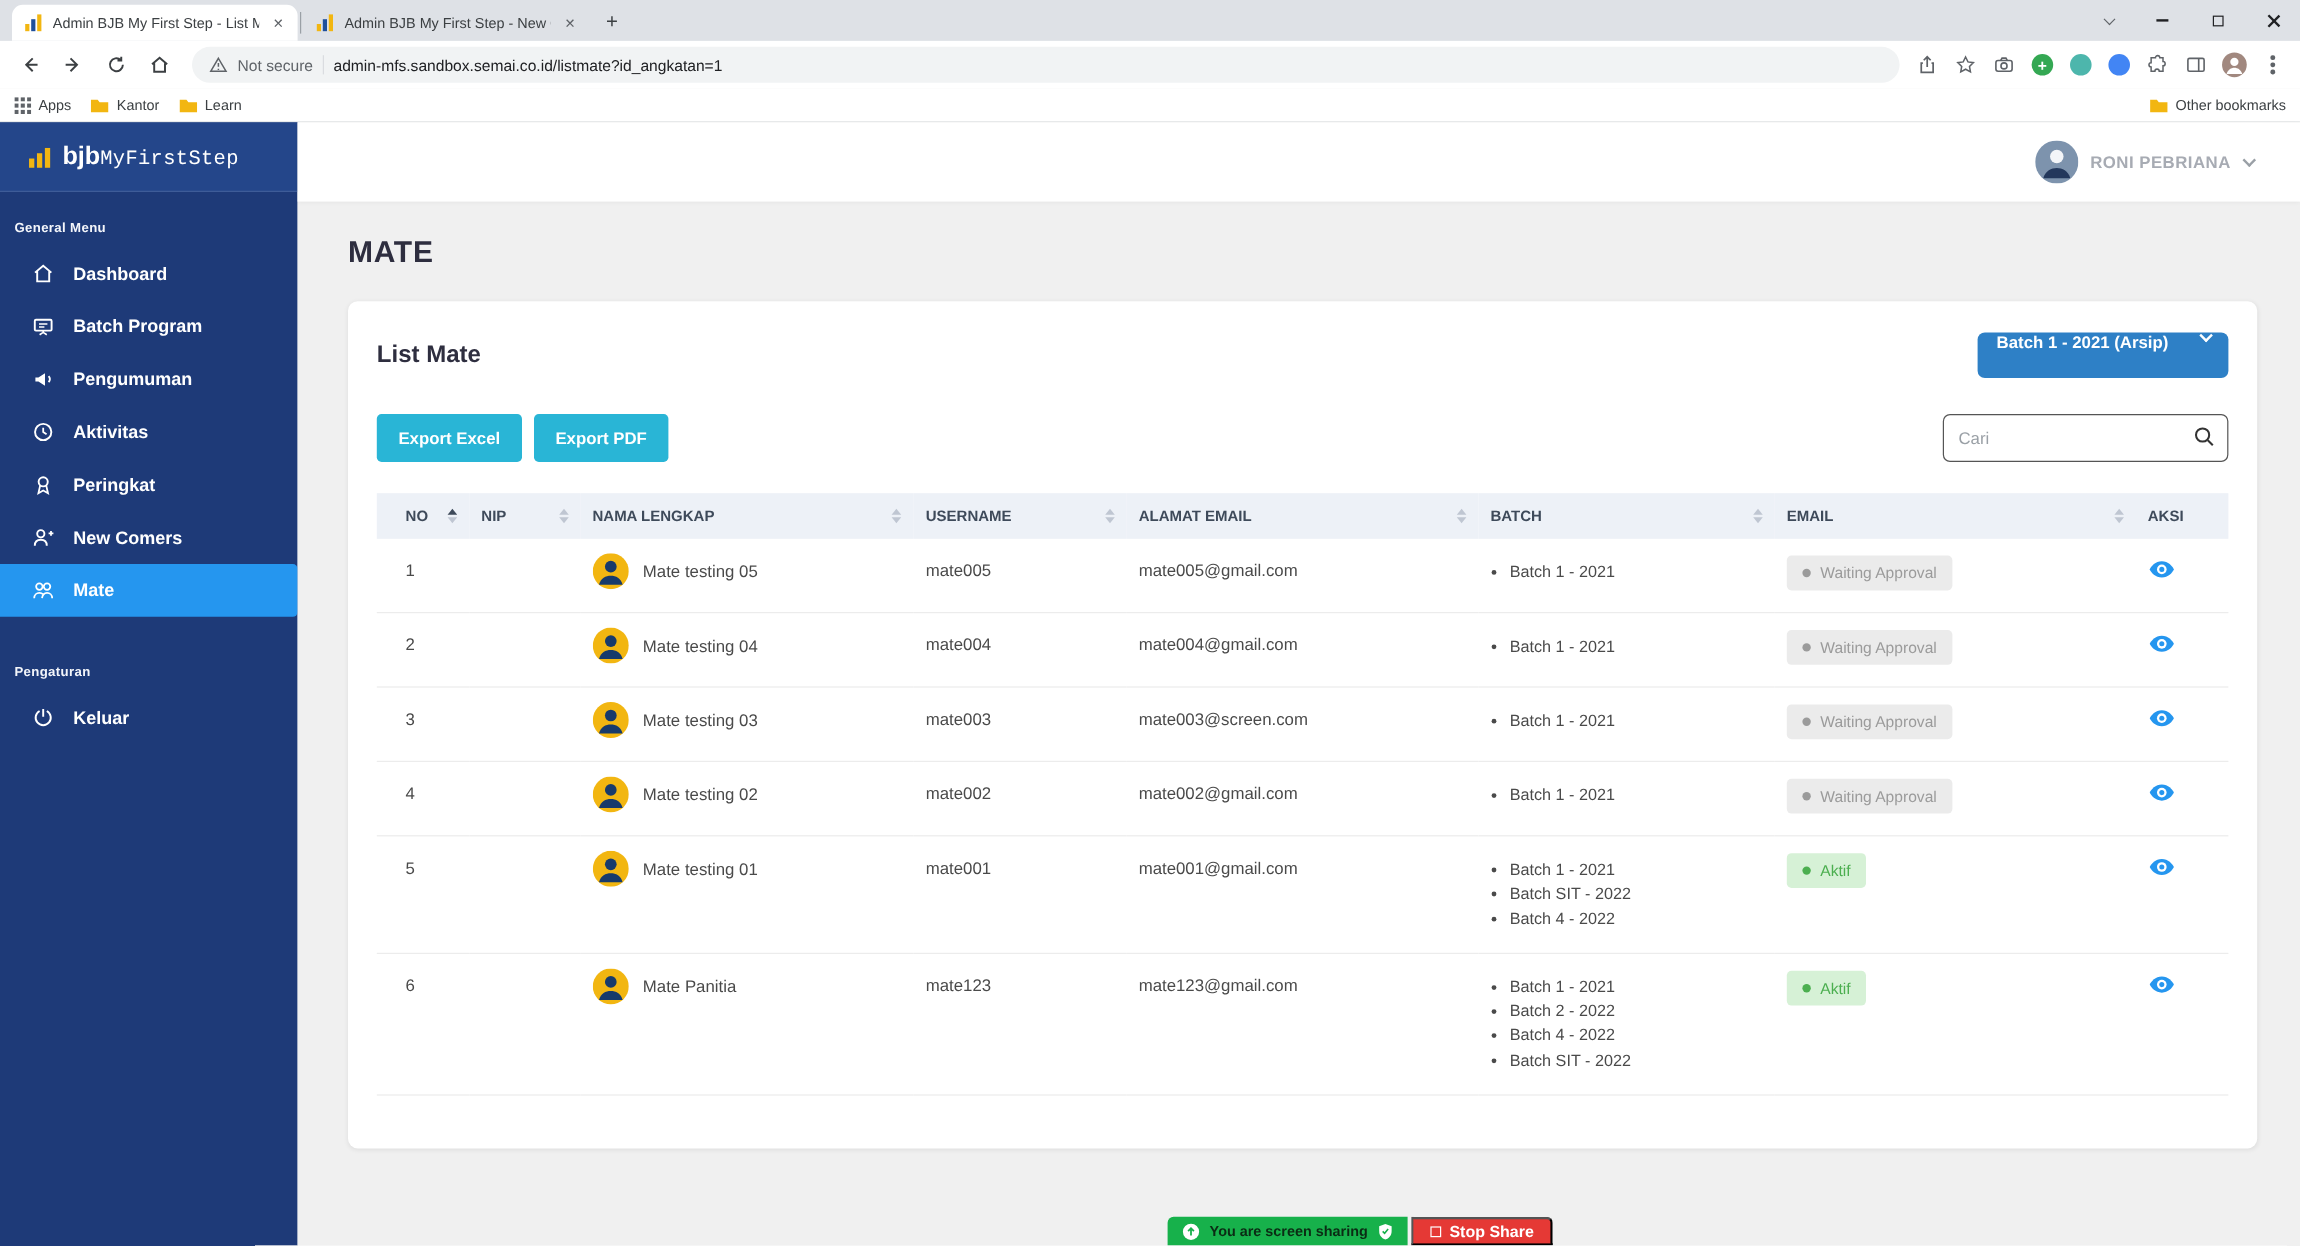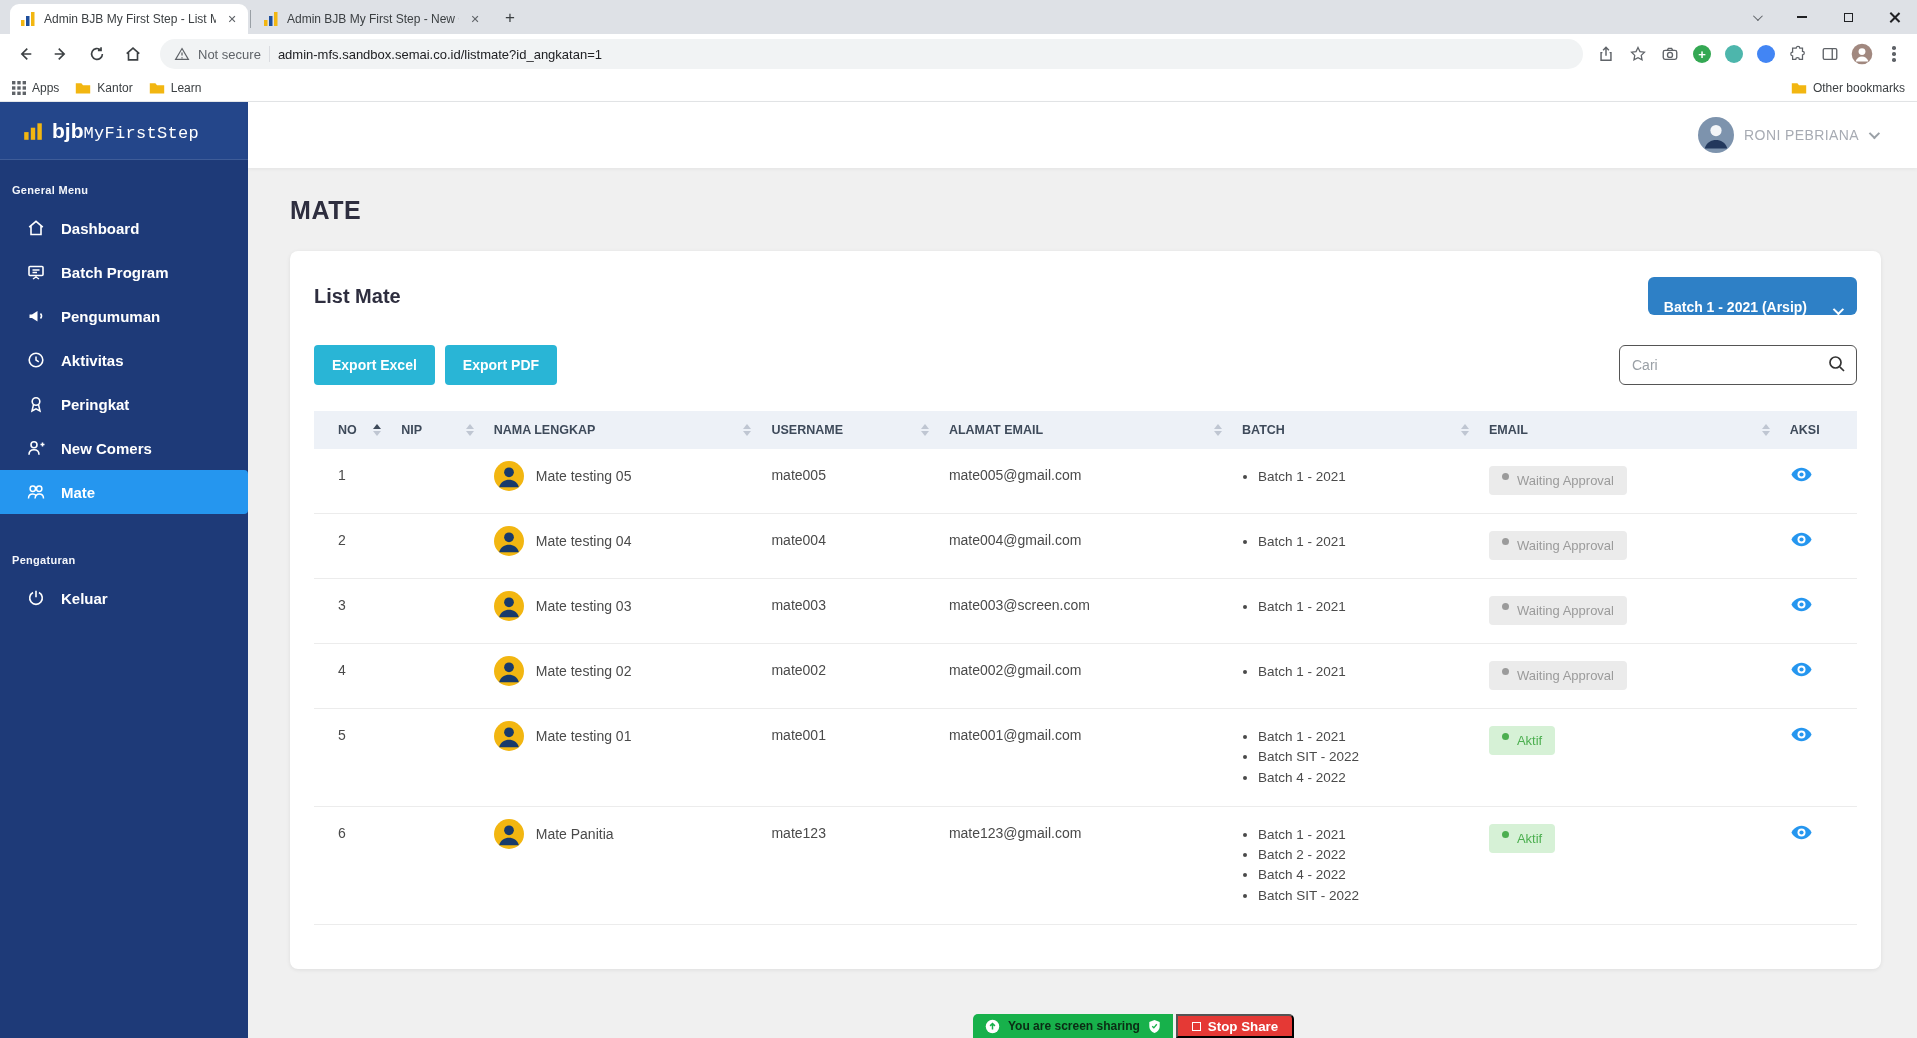--- a/index.html
+++ b/index.html
@@ -46,31 +46,31 @@
   .side-logo { height: 58px; background: #24468a; display: flex; align-items: center; gap: 8px; padding: 0 22px; border-bottom: 1px solid rgba(255,255,255,.12); }
   .logo-bold { font-size: 21px; font-weight: bold; }
   .logo-rest { font-size: 17px; font-weight: 300; letter-spacing: .3px; font-family: Liberation Mono, monospace; }
   .menu-label { font-size: 11px; font-weight: bold; letter-spacing: .3px; padding: 24px 12px 10px 12px; color: #f4f6fb; }
   .menu-item { display: flex; align-items: center; gap: 15px; padding: 12px 10px 12px 26px; font-size: 15px; font-weight: 600; color: #fff; background: none; border: none; width: 100%; text-align: left; }
   .menu-item svg { flex-shrink: 0; }
   .menu-item.active { background: #2596ef; border-radius: 0 4px 4px 0; }
 
   .main { flex: 1; display: flex; flex-direction: column; background: #f0f0f0; min-width: 0; }
   .topbar { height: 66px; background: #fff; display: flex; align-items: center; justify-content: flex-end; padding: 0 40px; box-shadow: 0 1px 4px rgba(0,0,0,.06); }
-  .user-menu { display: flex; align-items: center; gap: 10px; background: none; border: none; }
+  .user-menu { display: flex; align-items: center; gap: 10px; background: none; border: none; font-weight: bold; }
   .user-name { font-size: 14px; color: #a7abb3; letter-spacing: .4px; }
   .user-chev { display: inline-block; width: 8px; height: 8px; border-right: 2px solid #9aa0a6; border-bottom: 2px solid #9aa0a6; transform: rotate(45deg) translateY(-2px); }
 
   .content { flex: 1; padding: 28px 36px 0 42px; overflow: hidden; }
   .page-title { font-size: 25px; font-weight: 800; color: #2e2e3f; letter-spacing: .6px; margin-bottom: 26px; }
 
   .card { background: #fff; border-radius: 8px; box-shadow: 0 1px 4px rgba(0,0,0,.08); padding: 26px 24px 44px 24px; }
   .card-head { display: flex; align-items: center; justify-content: space-between; margin-bottom: 30px; }
   .card-title { font-size: 20px; font-weight: bold; color: #2e2e3f; }
-  .batch-select { background: #2e80c6; color: #fff; border: none; border-radius: 6px; height: 38px; padding: 0 16px; font-size: 14px; font-weight: 600; display: flex; align-items: flex-end; gap: 26px; }
+  .batch-select { background: #2e80c6; color: #fff; border: none; border-radius: 6px; height: 38px; padding: 0 16px; font-size: 14px; font-weight: 600; display: flex; align-items: flex-start; gap: 26px; }
   .batch-chev { display: inline-block; width: 8px; height: 8px; border-right: 2px solid #fff; border-bottom: 2px solid #fff; transform: rotate(45deg) translateY(-2px); }
 
   .card-toolbar { display: flex; align-items: center; justify-content: space-between; margin-bottom: 26px; }
   .export-group { display: flex; gap: 10px; }
   .export-btn { background: #29b5d6; color: #fff; border: none; border-radius: 4px; height: 40px; padding: 0 18px; font-size: 14px; font-weight: 600; }
   .search-wrap { position: relative; border-radius: 13px; }
   .search-input { width: 238px; height: 40px; border: 1px solid #555; border-radius: 6px; padding: 0 38px 0 12px; font-size: 14px; color: #333; font-family: inherit; }
   .search-input::placeholder { color: #9aa0a6; }
   .search-ic { position: absolute; right: 10px; top: 9px; }
 
@@ -83,21 +83,21 @@
   .sort .down { border-top: 5px solid #bfc6d2; }
   .sort.dark .up { border-bottom-color: #3e4a5a; }
   .col-no { width: 5%; } .col-nip { width: 6%; } .col-name { width: 18%; } .col-user { width: 11.5%; }
   .col-email { width: 19%; } .col-batch { width: 16%; } .col-status { width: 19.5%; } .col-aksi { width: 5%; }
 
   tbody td { padding: 18px 10px; font-size: 14px; color: #4a4a4a; border-bottom: 1px solid #ececec; vertical-align: top; }
   td.c-no { padding-left: 24px; }
   .name-wrap { display: flex; align-items: center; gap: 12px; margin-top: -6px; }
   .row-avatar { width: 30px; height: 30px; flex-shrink: 0; }
   .c-batch ul { margin: 0; padding-left: 16px; font-size: 13.5px; line-height: 1.5; color: #4a4a4a; }
-  .pill { display: inline-flex; align-items: flex-start; gap: 8px; padding: 7px 13px; border-radius: 4px; font-size: 13px; margin-top: -4px; }
+  .pill { display: inline-flex; align-items: center; gap: 8px; padding: 7px 13px; border-radius: 4px; font-size: 13px; margin-top: -4px; }
   .pill .dot { width: 7px; height: 7px; border-radius: 50%; }
   .st-waiting { background: #ebebeb; color: #9b9b9b; } .st-waiting .dot { background: #9b9b9b; }
   .st-active { background: #d6f1d6; color: #4caf50; } .st-active .dot { background: #4caf50; }
   .eye-btn { background: none; border: none; padding: 0; margin-top: -4px; }
 
   
   .share-banner { position: absolute; left: 973px; bottom: 0; display: flex; align-items: flex-end; font-size: 12px; }
   .share-green { background: #17b14b; color: #0b2b14; font-weight: bold; display: flex; align-items: center; gap: 8px; height: 24px; padding: 0 12px; border-radius: 5px 0 0 0; }
   .share-red { background: #e53935; color: #fff; font-weight: bold; display: flex; align-items: center; gap: 7px; height: 24px; padding: 0 14px; margin-left: 3px; border-radius: 0 5px 0 0; }
   .stop-square { width: 9px; height: 9px; border: 1.5px solid #fff; display: inline-block; }

